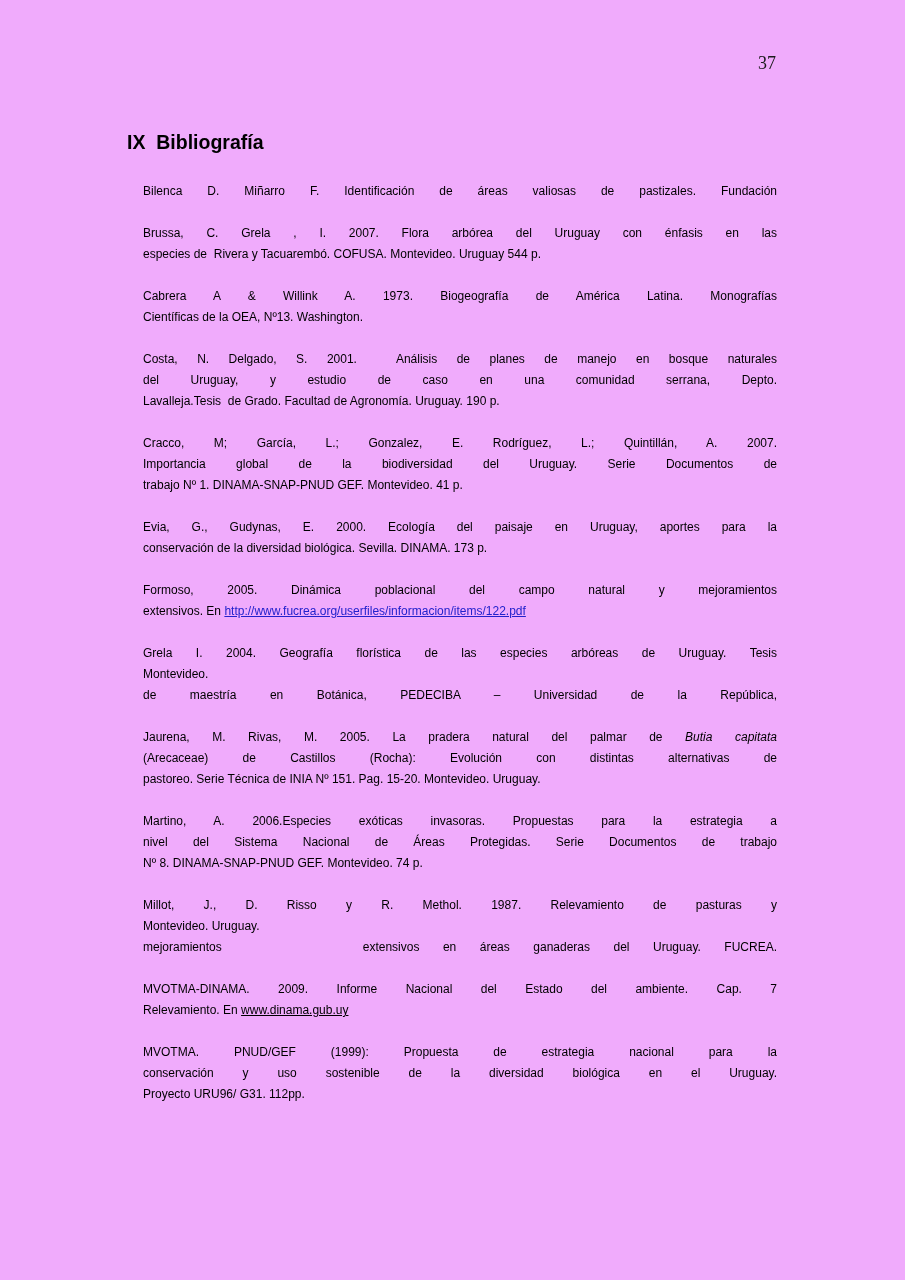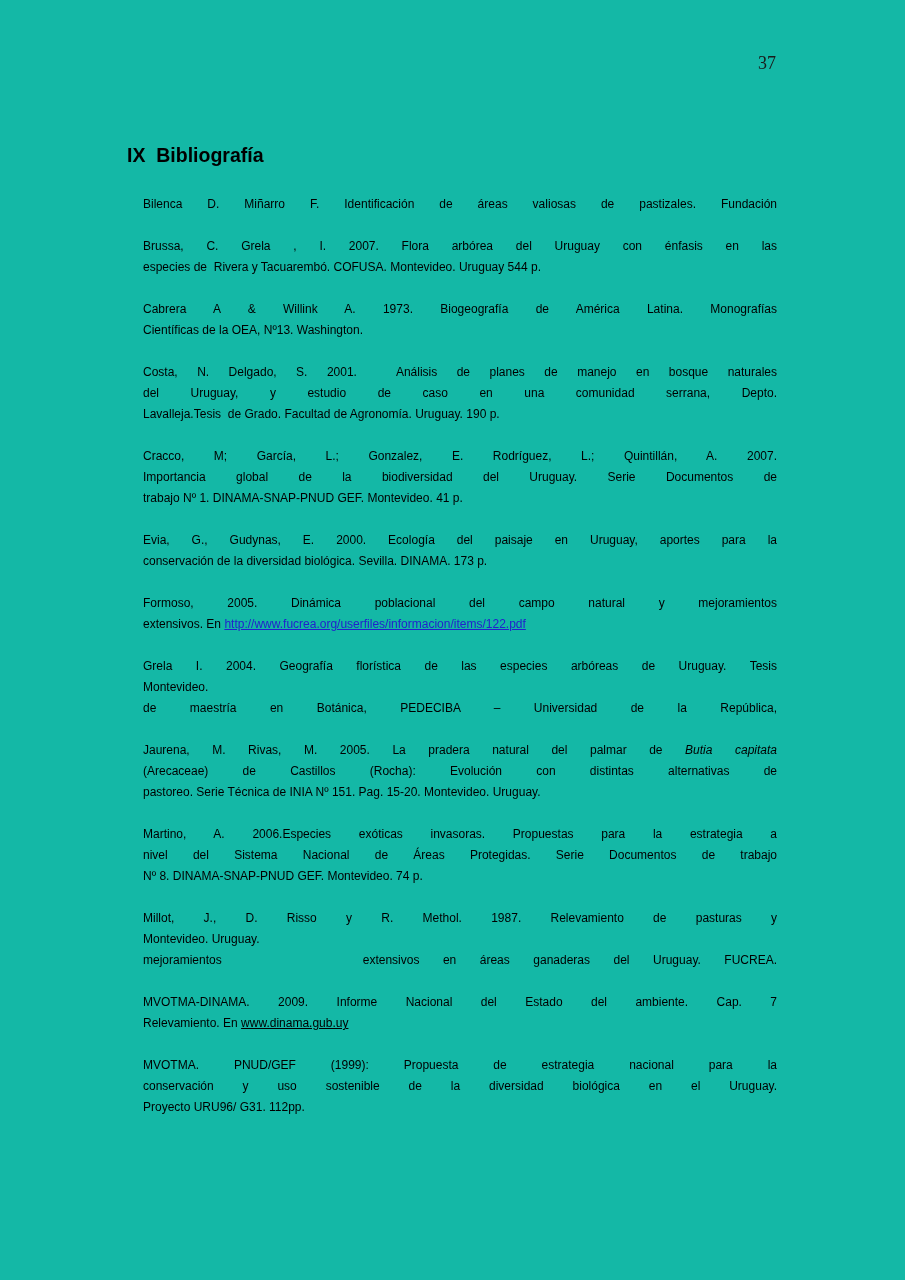--- a/index.html
+++ b/index.html
@@ -5,40 +5,40 @@
   html, body { margin: 0; padding: 0; }
   body {
     width: 905px; height: 1280px;
     background: #ffffff;
     font-family: "Liberation Sans", sans-serif;
     color: #000000;
   }
   .page {
     position: relative;
     width: 905px; height: 1280px;
-    background: #14b8a6;
+    background: #f0abfc;
     overflow: hidden;
   }
   .page-number {
     position: absolute;
     top: 53px; right: 129px;
     font-family: "Liberation Serif", serif;
     font-size: 18px; line-height: 21px;
     color: #1a1a1a;
   }
   .content {
     position: absolute;
     left: 127px; top: 128px;
     width: 650px;
   }
   .heading {
     font-size: 19.5px;
     font-weight: 700;
     line-height: 23px;
-    margin: 16px 0 27px 0;
+    margin: 3px 0 27px 0;
   }
   .ref {
     margin: 0 0 21px 16px;
     font-size: 12px;
     line-height: 21px;
   }
   .line { display: block; white-space: nowrap; }
   .line.just { text-align: justify; text-align-last: justify; }
   .link-blue {
     color: var(--link-blue, #2222cc);

